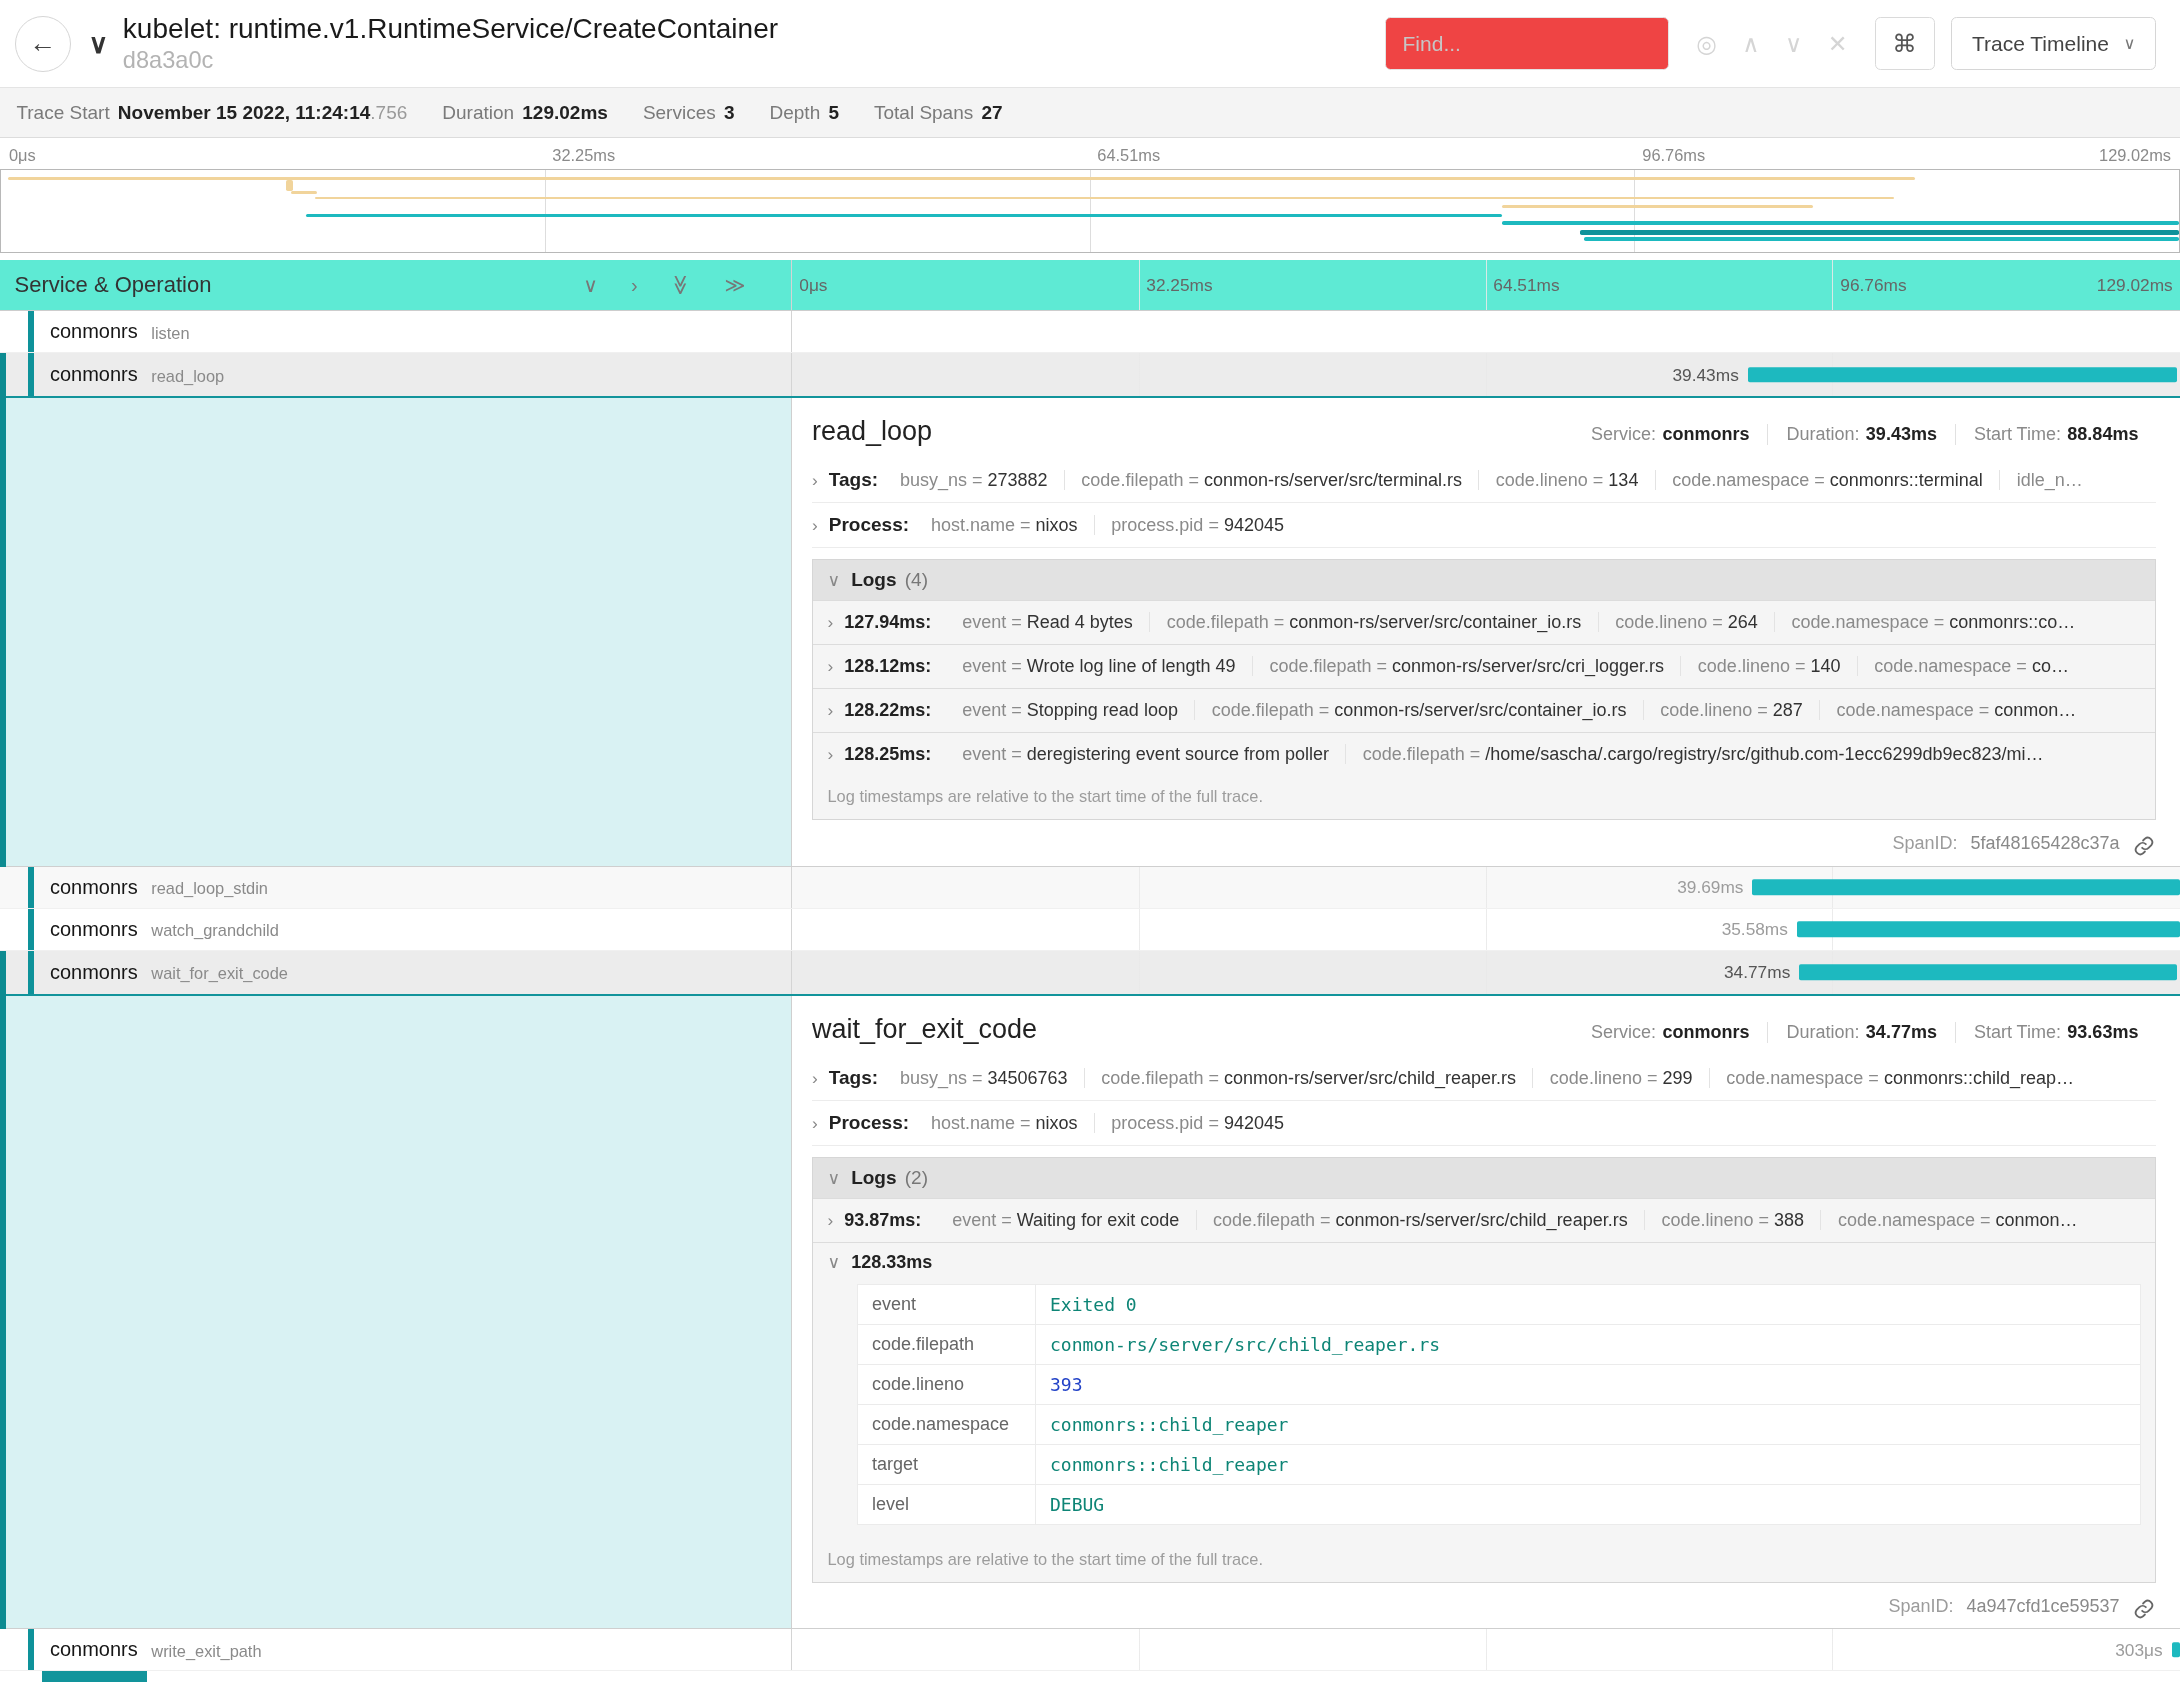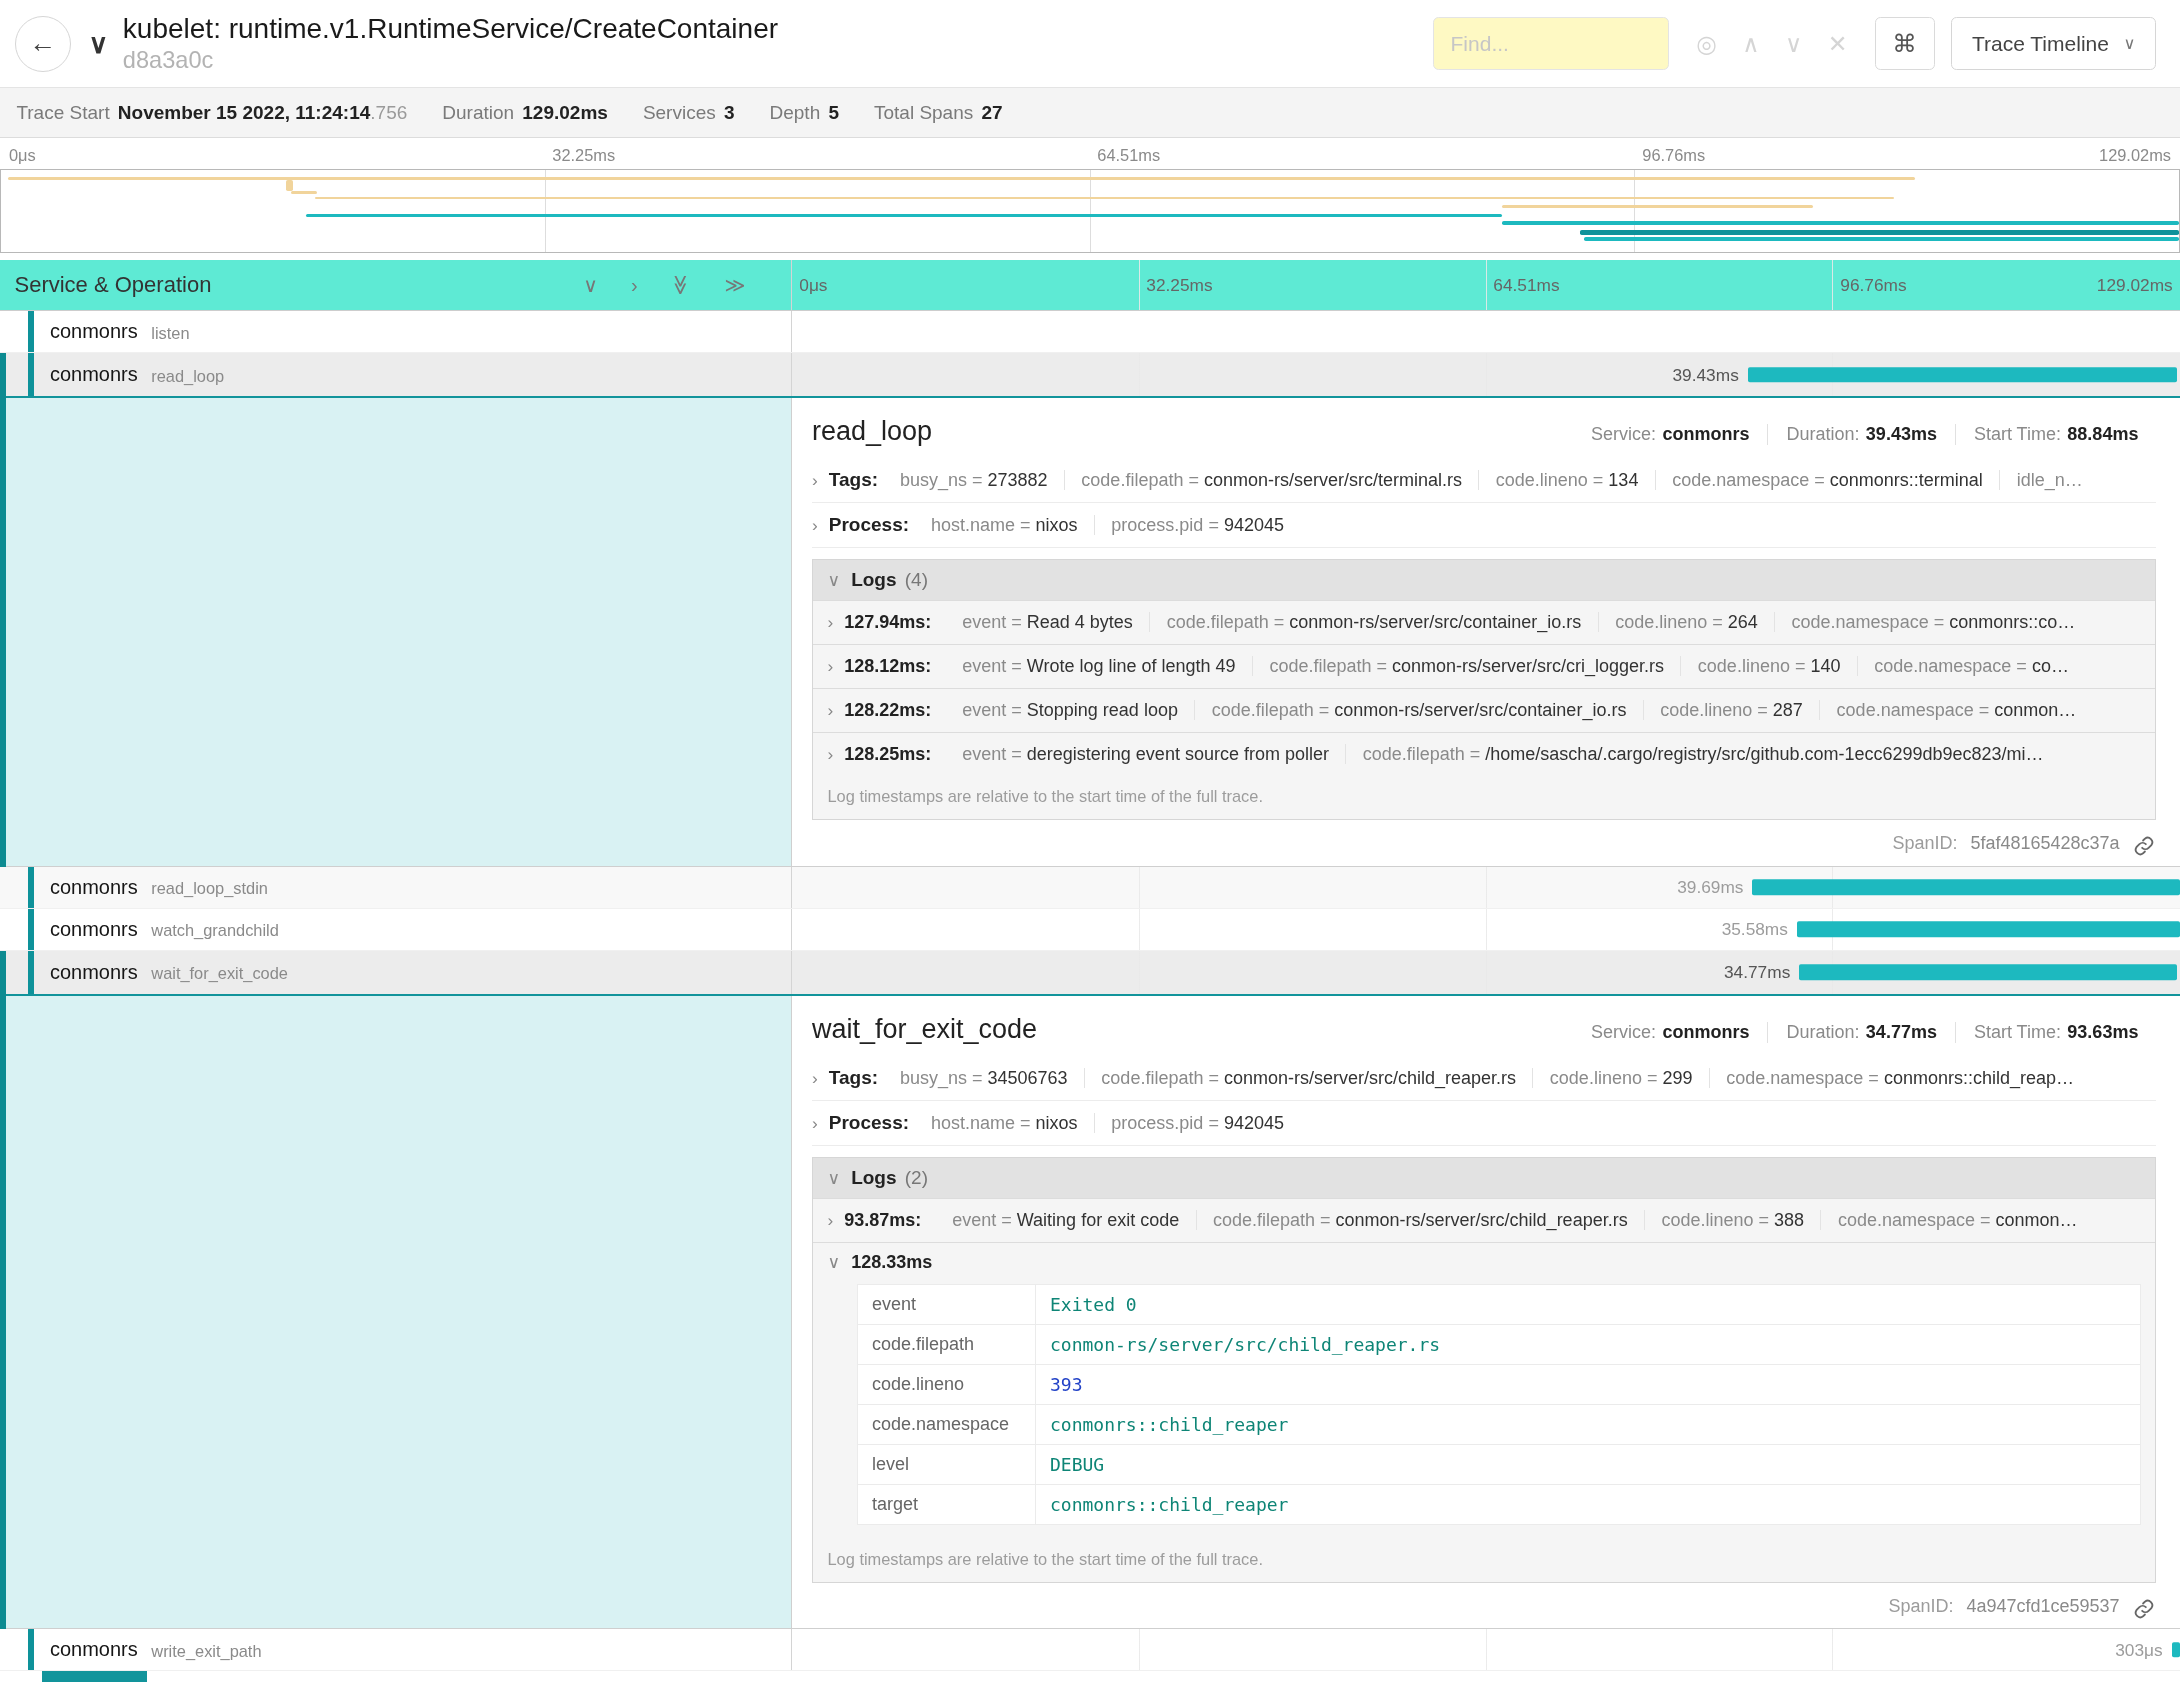--- a/index.html
+++ b/index.html
@@ -7,21 +7,21 @@
   .app { width:2180px; height:1683px; position:relative; overflow:hidden; background:#fff; color:#333; }
 
   
   .app-header { height:87px; display:flex; align-items:center; padding:0 23.6px 0 14.5px; background:#fff; }
   .back-btn { width:56px; height:56px; border:0.9px solid #d6d6d6; border-radius:50%; display:flex; align-items:center; justify-content:center; font-size:27px; color:#444; background:#fff; flex:0 0 auto; cursor:pointer; }
   .collapse-btn { font-size:27px; color:#333; margin:0 7.3px 0 18px; font-weight:700; cursor:pointer; }
   .title-block { display:flex; flex-direction:column; line-height:1.12; margin-left:7.3px; min-width:0; }
   .trace-title { font-size:28px; font-weight:500; color:#1a1a1a; white-space:nowrap; }
   .trace-id { font-size:23.6px; color:#b3b3b3; margin-top:2.7px; }
   .header-spacer { flex:1; }
-  .find-input { width:236px; height:53px; background:#fef9c3; border:0.9px solid #e4e4e4; border-radius:5.5px; padding:0 16.4px; font-size:21px; color:#333; font-family:inherit; }
+  .find-input { width:284px; height:53px; background:#ef4444; border:0.9px solid #e4e4e4; border-radius:5.5px; padding:0 16.4px; font-size:21px; color:#333; font-family:inherit; }
   .find-input::placeholder { color:#c6c6c6; }
   .hdr-icons { display:flex; align-items:center; gap:25.5px; margin:0 27px; color:#d5d5d5; font-size:23.6px; }
   .hdr-icons span { cursor:default; }
   .kbd-btn { width:60px; height:53px; border:0.9px solid #dadada; border-radius:5.5px; display:flex; align-items:center; justify-content:center; font-size:24.5px; color:#555; background:#fff; cursor:pointer; flex:0 0 auto; }
   .view-btn { height:53px; border:0.9px solid #d6d6d6; border-radius:5.5px; display:flex; align-items:center; gap:14.5px; padding:0 20px; font-size:21px; color:#444; background:#fff; margin-left:16.4px; cursor:pointer; white-space:nowrap; }
   .view-caret { font-size:16.4px; color:#777; }
 
   
   .summary { height:51px; background:#f4f4f4; border-top:0.9px solid #e4e4e4; border-bottom:0.9px solid #dcdcdc; display:flex; align-items:center; padding:0 16.4px; gap:35px; font-size:19px; color:#7a7a7a; white-space:nowrap; }
   .summary b { color:#222; font-weight:700; margin-left:8.2px; }
@@ -352,26 +352,26 @@
                   </tr>
                   <tr>
                     <td class="tk">code.lineno</td>
                     <td class="tv num">393</td>
                   </tr>
                   <tr>
                     <td class="tk">code.namespace</td>
                     <td class="tv str">conmonrs::child_reaper</td>
                   </tr>
                   <tr>
+                    <td class="tk">target</td>
+                    <td class="tv str">conmonrs::child_reaper</td>
+                  </tr>
+                  <tr>
                     <td class="tk">level</td>
                     <td class="tv str">DEBUG</td>
-                  </tr>
-                  <tr>
-                    <td class="tk">target</td>
-                    <td class="tv str">conmonrs::child_reaper</td>
                   </tr>
                 </tbody>
             </table>
           </div>
           <div class="logs-foot">Log timestamps are relative to the start time of the full trace.</div>
         </div>
         <div class="spanid-row">
           <span>SpanID:</span>
           <span class="sid-value">4a947cfd1ce59537</span>
           <svg class="link-ico" width="22" height="22" viewBox="0 0 24 24" fill="none" stroke="#666" stroke-width="2" stroke-linecap="round">

